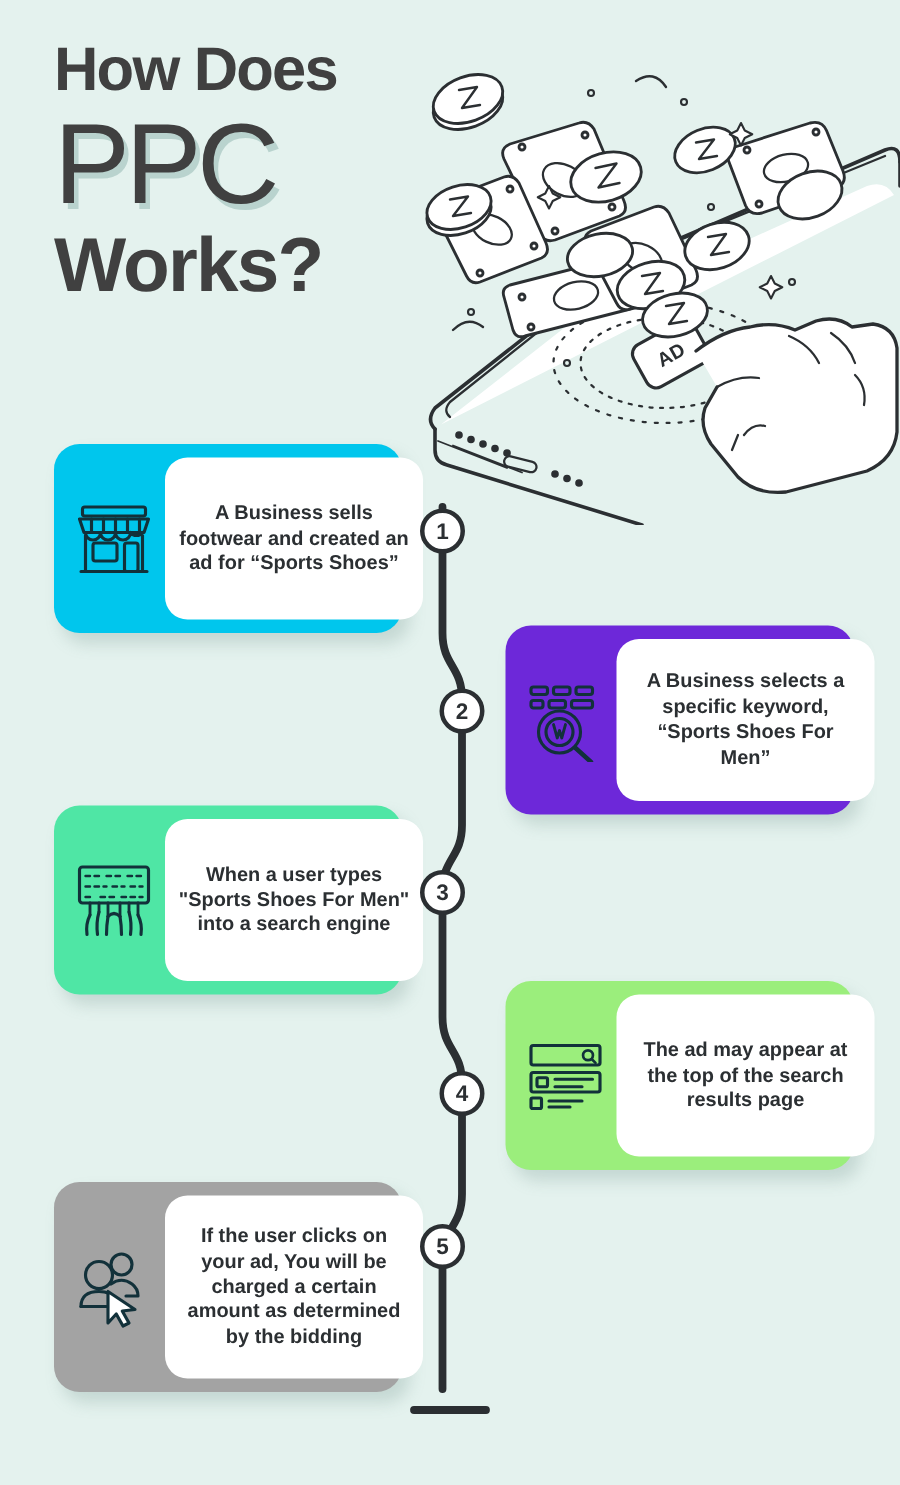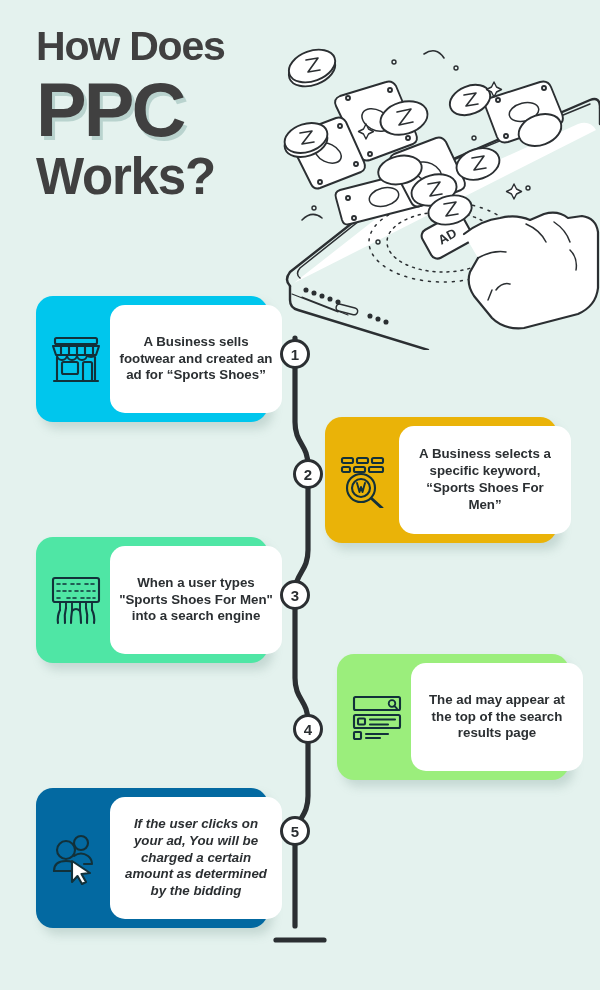--- a/index.html
+++ b/index.html
@@ -27,21 +27,21 @@
   .title-line {
     color: #404040;
     font-weight: 700;
     letter-spacing: -1.2px;
     line-height: 1;
   }
   #title-line-1 { font-size: 41px; }
   #title-line-3 { font-size: 51px; margin-top: 2px; }
   #title-line-2 {
     font-size: 76px;
-    font-weight: 700;
+    font-weight: 400;
     letter-spacing: -3px;
     line-height: 1.02;
     margin-top: 4px;
     text-shadow: 3px 4px 0 rgba(150,186,180,0.55);
   }
 
   
   #hero-illustration {
     position: absolute;
     left: 278px;
@@ -117,24 +117,24 @@
     text-align: center;
     font-size: 13.3px;
     line-height: 1.27;
     font-weight: 600;
     color: #2b2f32;
   }
   .step-card.tall { height: 140px; }
   .step-card.tall .card-text-box { height: 122px; }
 
   #step-card-1 { left: 36px;  top: 296px; background: #00c6ed; }
-  #step-card-2 { left: 325px; top: 417px; background: #eab308; }
+  #step-card-2 { left: 337px; top: 417px; background: #6d28d9; }
   #step-card-3 { left: 36px;  top: 537px; background: #4fe6a5; }
   #step-card-4 { left: 337px; top: 654px; background: #9bee7c; }
-  #step-card-5 { left: 36px;  top: 788px; background: #0369a1; font-style: italic; }
+  #step-card-5 { left: 36px;  top: 788px; background: #a3a3a3; }
 
   #step-marker-1 { left: 280px; top: 339px; }
   #step-marker-2 { left: 293px; top: 459px; }
   #step-marker-3 { left: 280px; top: 580px; }
   #step-marker-4 { left: 293px; top: 714px; }
   #step-marker-5 { left: 280px; top: 816px; }
 </style>
 </head>
 <body>
 

